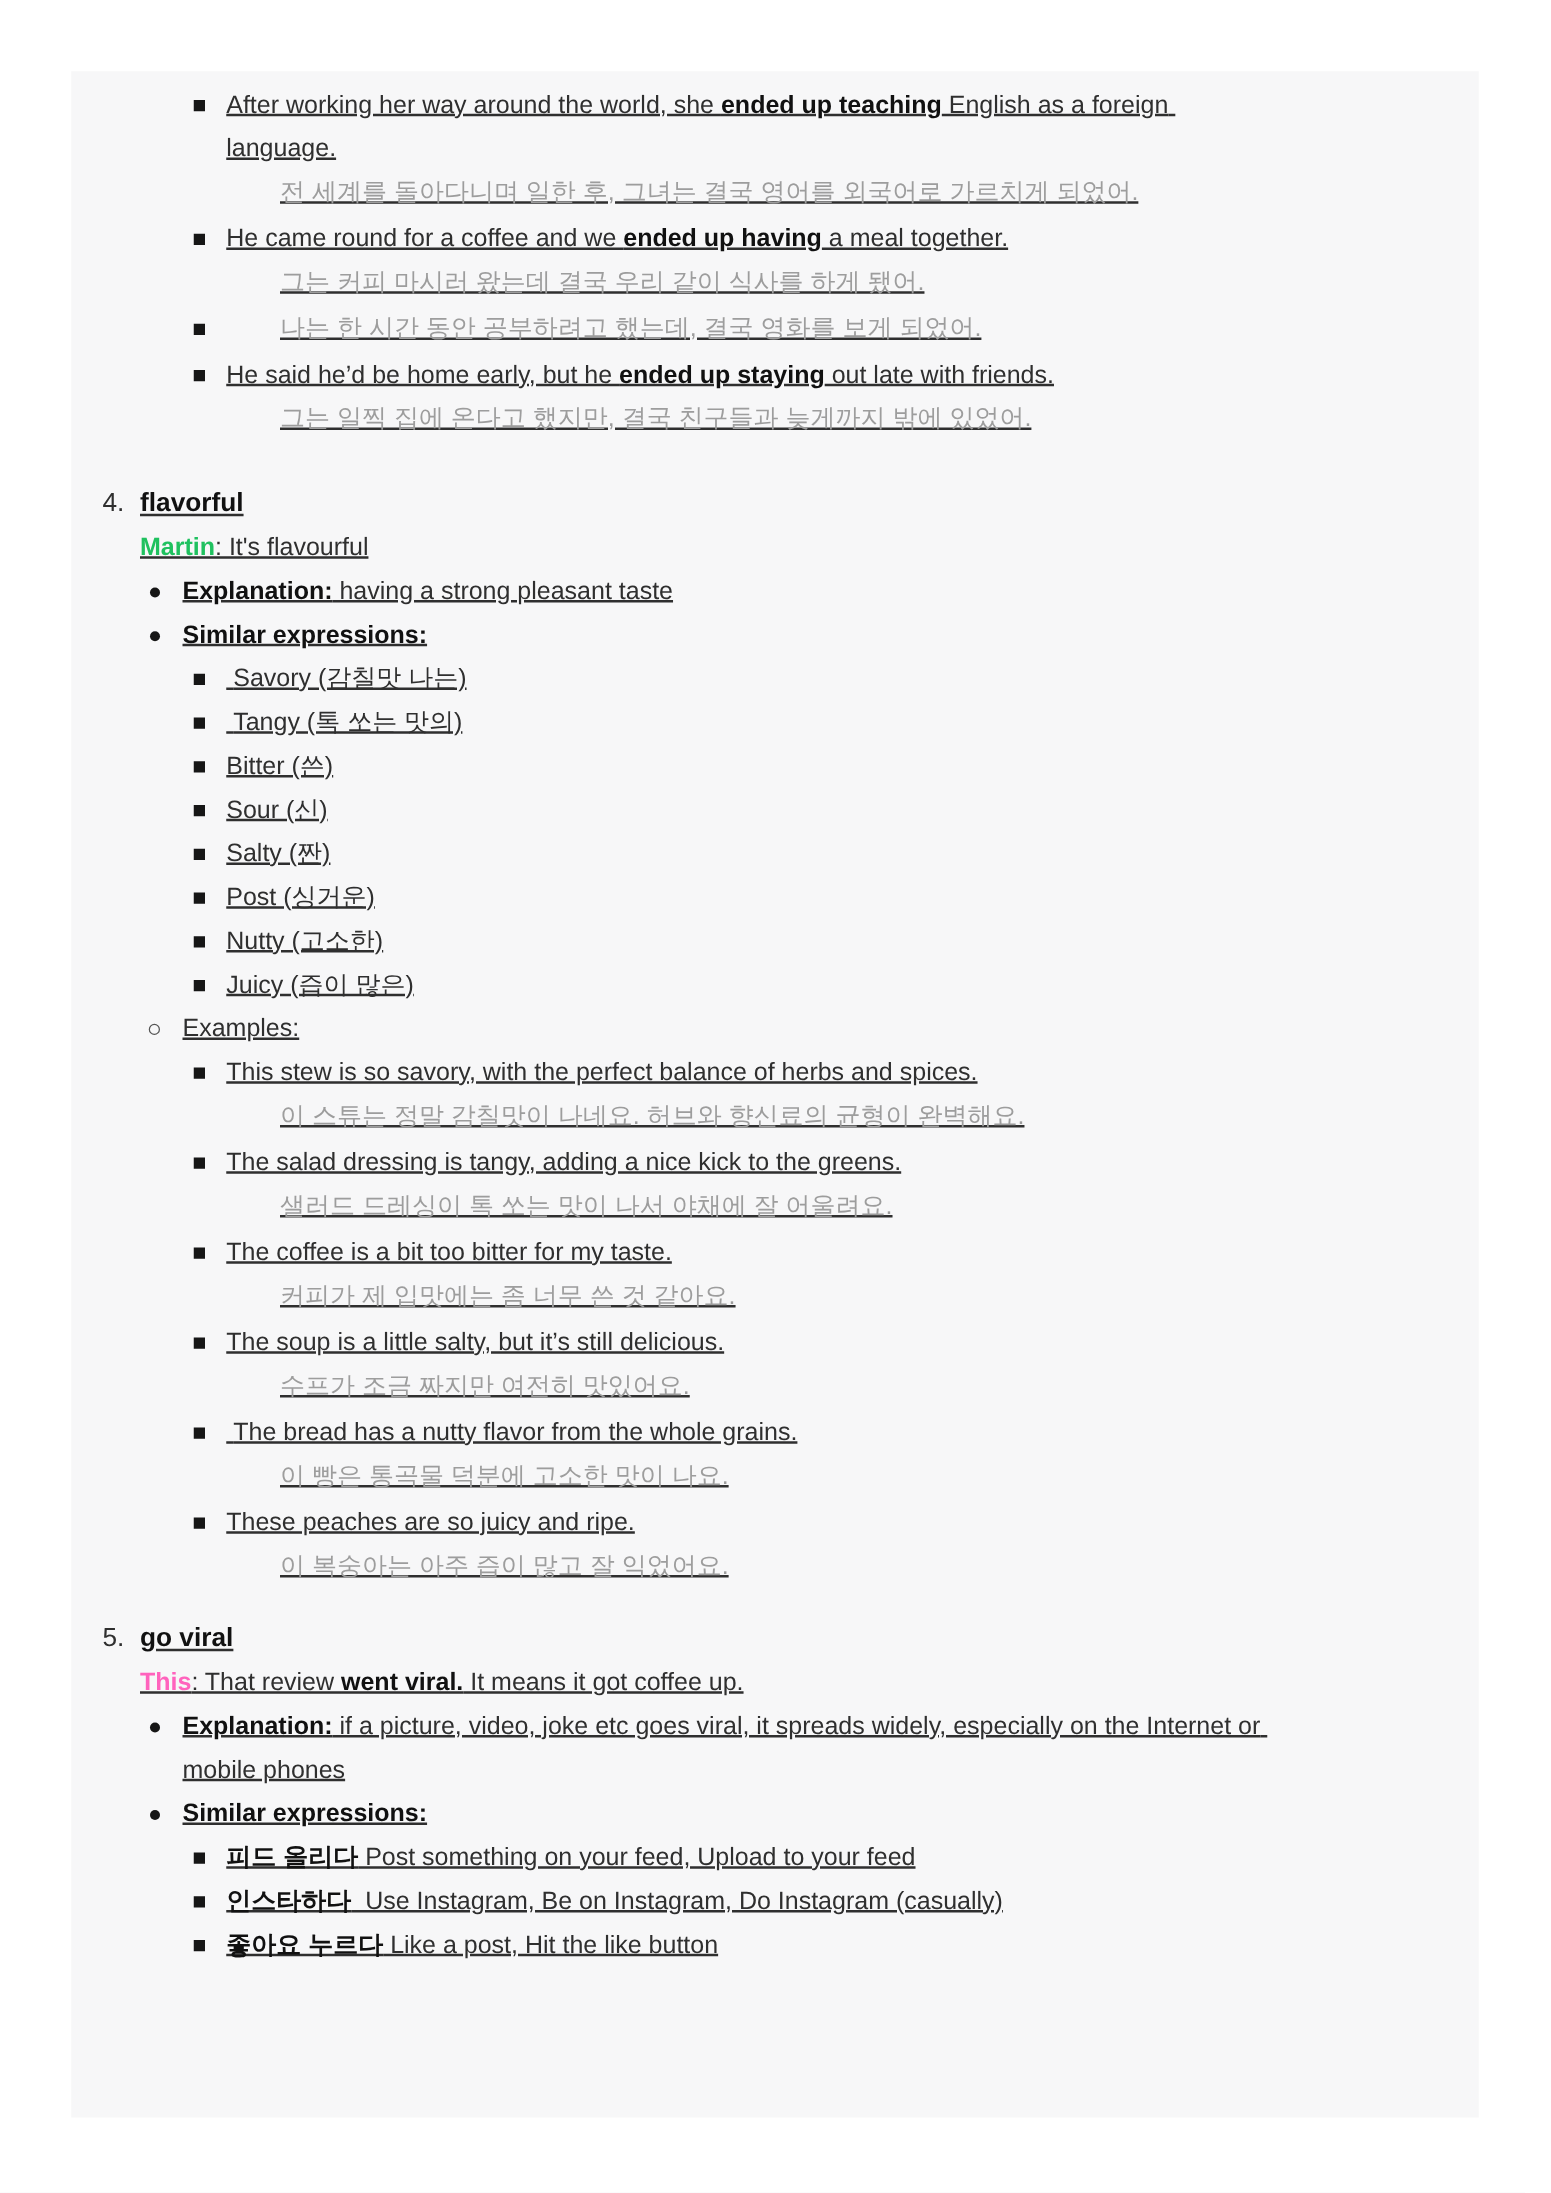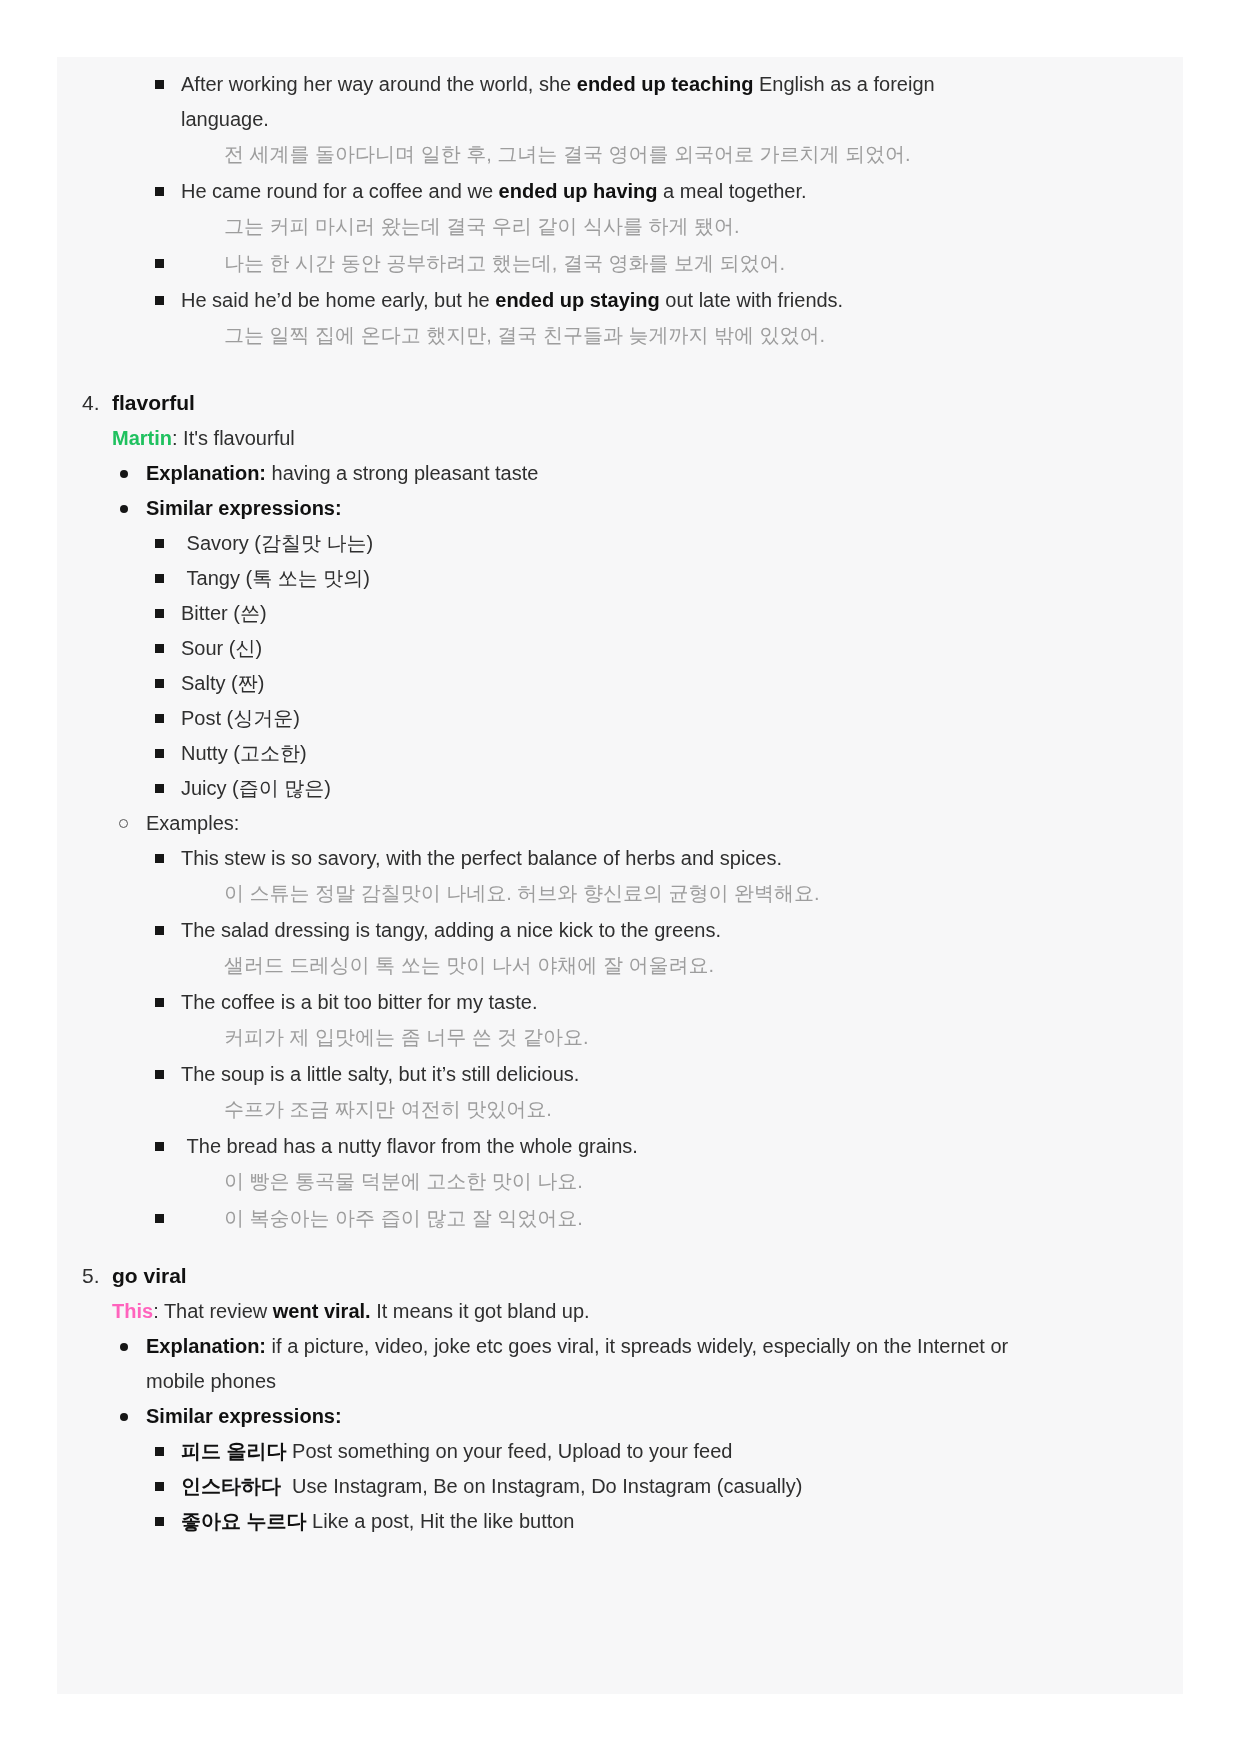--- a/index.html
+++ b/index.html
@@ -12,21 +12,21 @@
     width:1241px;height:1754px;position:relative;
     background:var(--page-background);
     font-family:"Liberation Sans","DejaVu Sans",sans-serif;
     color:var(--text);
   }
   .panel{
     position:absolute;left:57px;top:57px;width:1126px;height:1637px;
     background:var(--panel-background);
     box-sizing:border-box;padding:10px 8px 0 0;overflow:hidden;
   }
-  .row{position:relative;font-size:20px;line-height:35px;white-space:normal;}
+  .row{position:relative;font-size:20px;line-height:35px;white-space:normal;text-decoration:underline;}
   .row .txt, .ko, .en{white-space:pre-wrap;}
   
   .row.sq{padding-left:124px;}
   .row.dot,.row.circ{padding-left:89px;}
   .item-head{padding-left:55px;margin-top:32px;font-size:21px;line-height:36px;}
   .item-head .num{position:absolute;left:25px;font-weight:400;color:var(--text);}
   .item-head .title{font-weight:700;color:var(--bold-text);}
   .speaker-row{padding-left:55px;}
   
   .b-sq{position:absolute;left:98px;top:13px;width:9px;height:9px;background:#161616;}
@@ -114,29 +114,30 @@
       <div class="en">The soup is a little salty, but it’s still delicious.</div>
       <div class="ko">수프가 조금 짜지만 여전히 맛있어요.</div>
     </div>
   <div class="row sq ex">
       <span class="b-sq"></span>
       <div class="en"> The bread has a nutty flavor from the whole grains.</div>
       <div class="ko">이 빵은 통곡물 덕분에 고소한 맛이 나요.</div>
     </div>
   <div class="row sq ex">
       <span class="b-sq"></span>
+      <div class="en">These peaches are so juicy and ripe.</div>
       <div class="ko">이 복숭아는 아주 즙이 많고 잘 익었어요.</div>
     </div>
 
   <div class="row item-head item5-head">
     <span class="num">5.</span>
     <span class="title">go viral</span>
   </div>
   <div class="row speaker-row">
-    <span class="speaker-percy">This</span><span class="txt"><span>: That review </span><b>went viral.</b><span> It means it got bland up.</span></span>
+    <span class="speaker-percy">This</span><span class="txt"><span>: That review </span><b>went viral.</b><span> It means it got coffee up.</span></span>
   </div>
   <div class="row dot w-wrap2">
     <span class="b-dot"></span>
     <span class="txt"><b>Explanation:</b><span> if a picture, video, joke etc goes viral, it spreads widely, especially on the Internet or mobile phones</span></span>
   </div>
   <div class="row dot">
     <span class="b-dot"></span>
     <b>Similar expressions:</b>
   </div>
   <div class="row sq"><span class="b-sq"></span><span class="txt"><b>피드 올리다</b><span> Post something on your feed, Upload to your feed</span></span></div>

